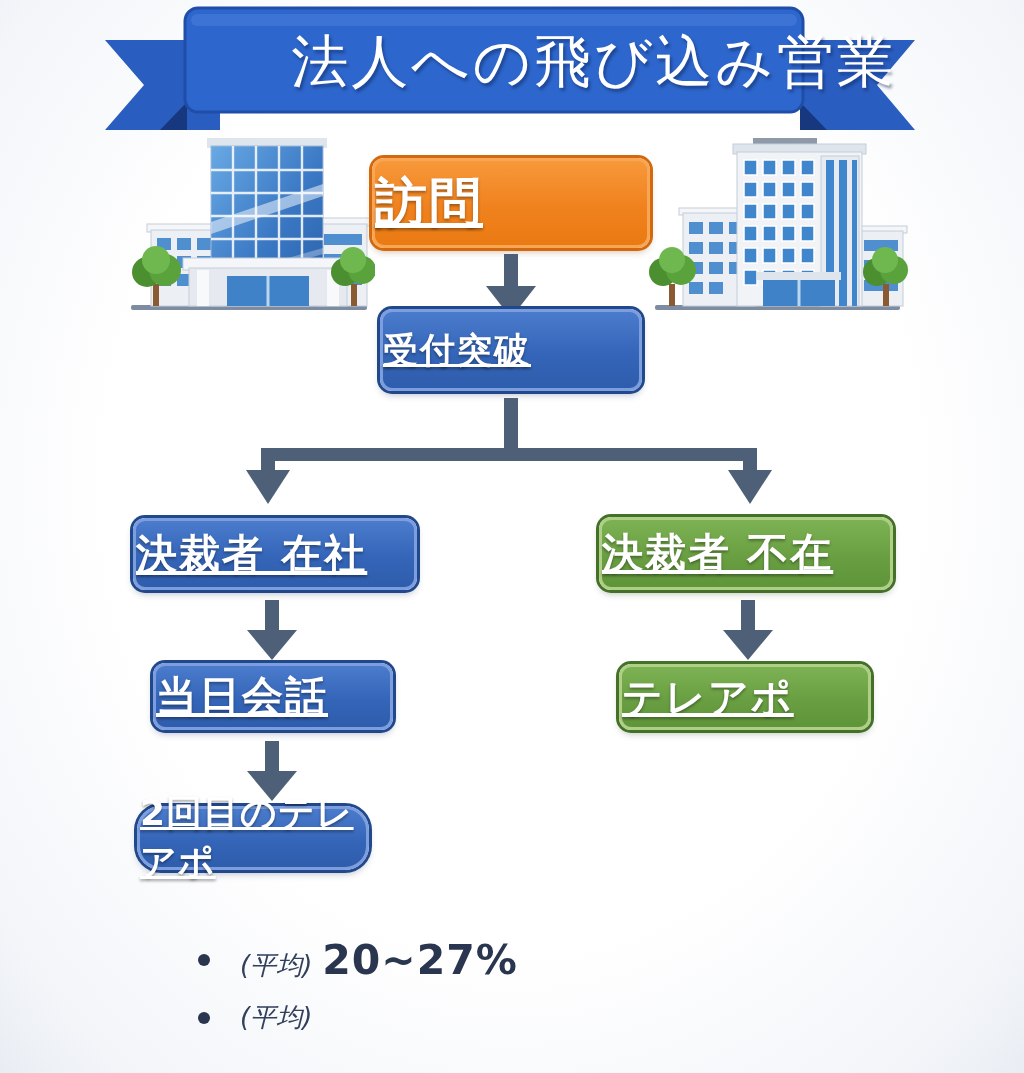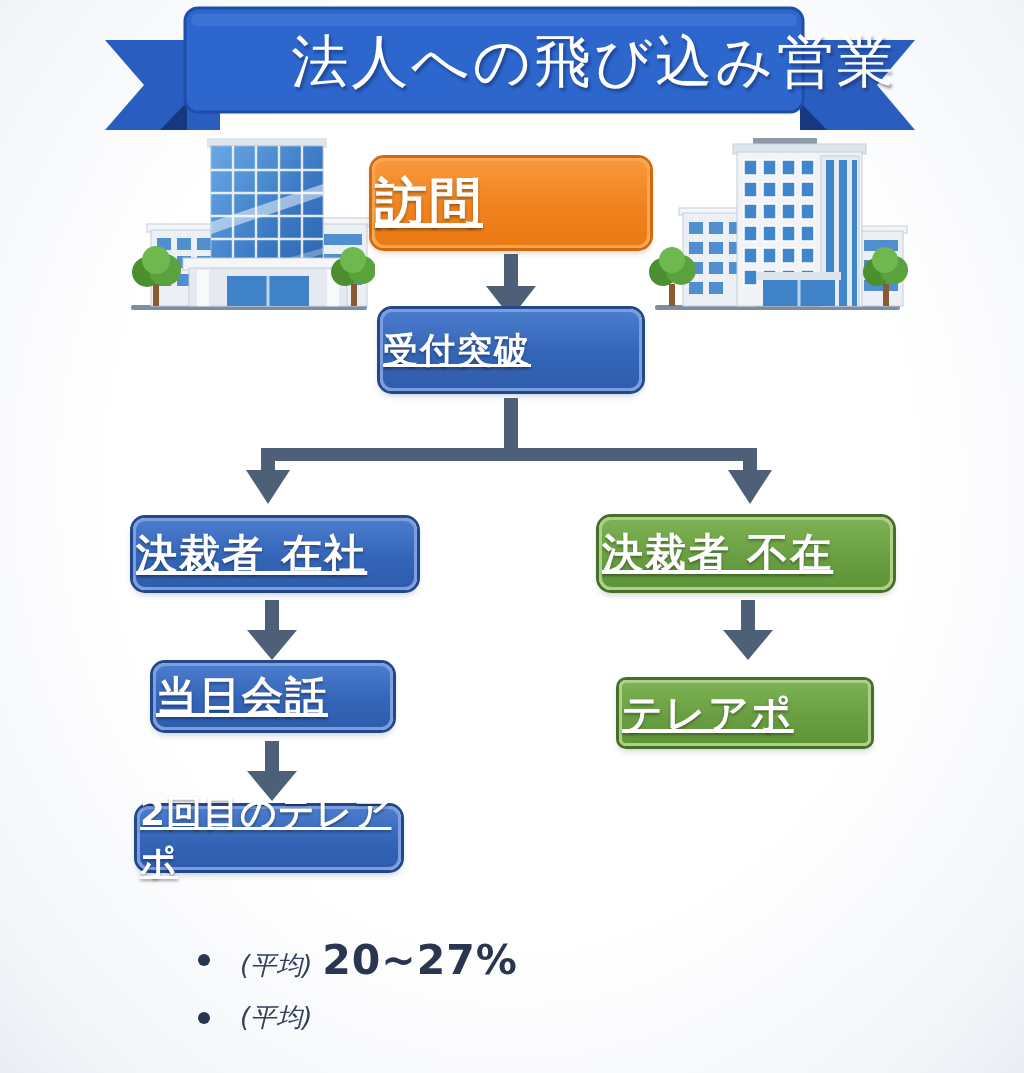--- a/index.html
+++ b/index.html
@@ -255,30 +255,30 @@
 
   <svg class="arrow" style="left:719px;top:600px" width="58" height="62" viewBox="0 0 58 62">
     <rect x="22" y="0" width="14" height="34"></rect>
     <polygon points="4,30 54,30 29,60"></polygon>
   </svg>
 
   <div class="box blue" style="left:153px;top:663px;width:240px;height:67px;font-size:41px;">
     <span>当日会話</span>
   </div>
 
-  <div class="box green" style="left:619px;top:680px;width:252px;height:66px;font-size:40px;border-radius:7px;">
+  <div class="box green" style="left:619px;top:664px;width:252px;height:66px;font-size:40px;">
     <span>テレアポ</span>
   </div>
 
   <svg class="arrow" style="left:243px;top:741px" width="58" height="62" viewBox="0 0 58 62">
     <rect x="22" y="0" width="14" height="34"></rect>
     <polygon points="4,30 54,30 29,60"></polygon>
   </svg>
 
-  <div class="box blue" style="left:137px;top:806px;width:264px;height:64px;font-size:36px;letter-spacing:1px;">
+  <div class="box blue" style="left:137px;top:806px;width:232px;height:64px;font-size:36px;letter-spacing:1px;border-radius:24px;">
     <span>2回目のテレアポ</span>
   </div>
 
   <div id="stats">
     <div class="stat-row">
       <span class="stat-dot"></span>
       <span class="stat-qualifier">(平均)</span>
       <span class="stat-value">20~27%</span>
     </div>
     <div class="stat-row">

